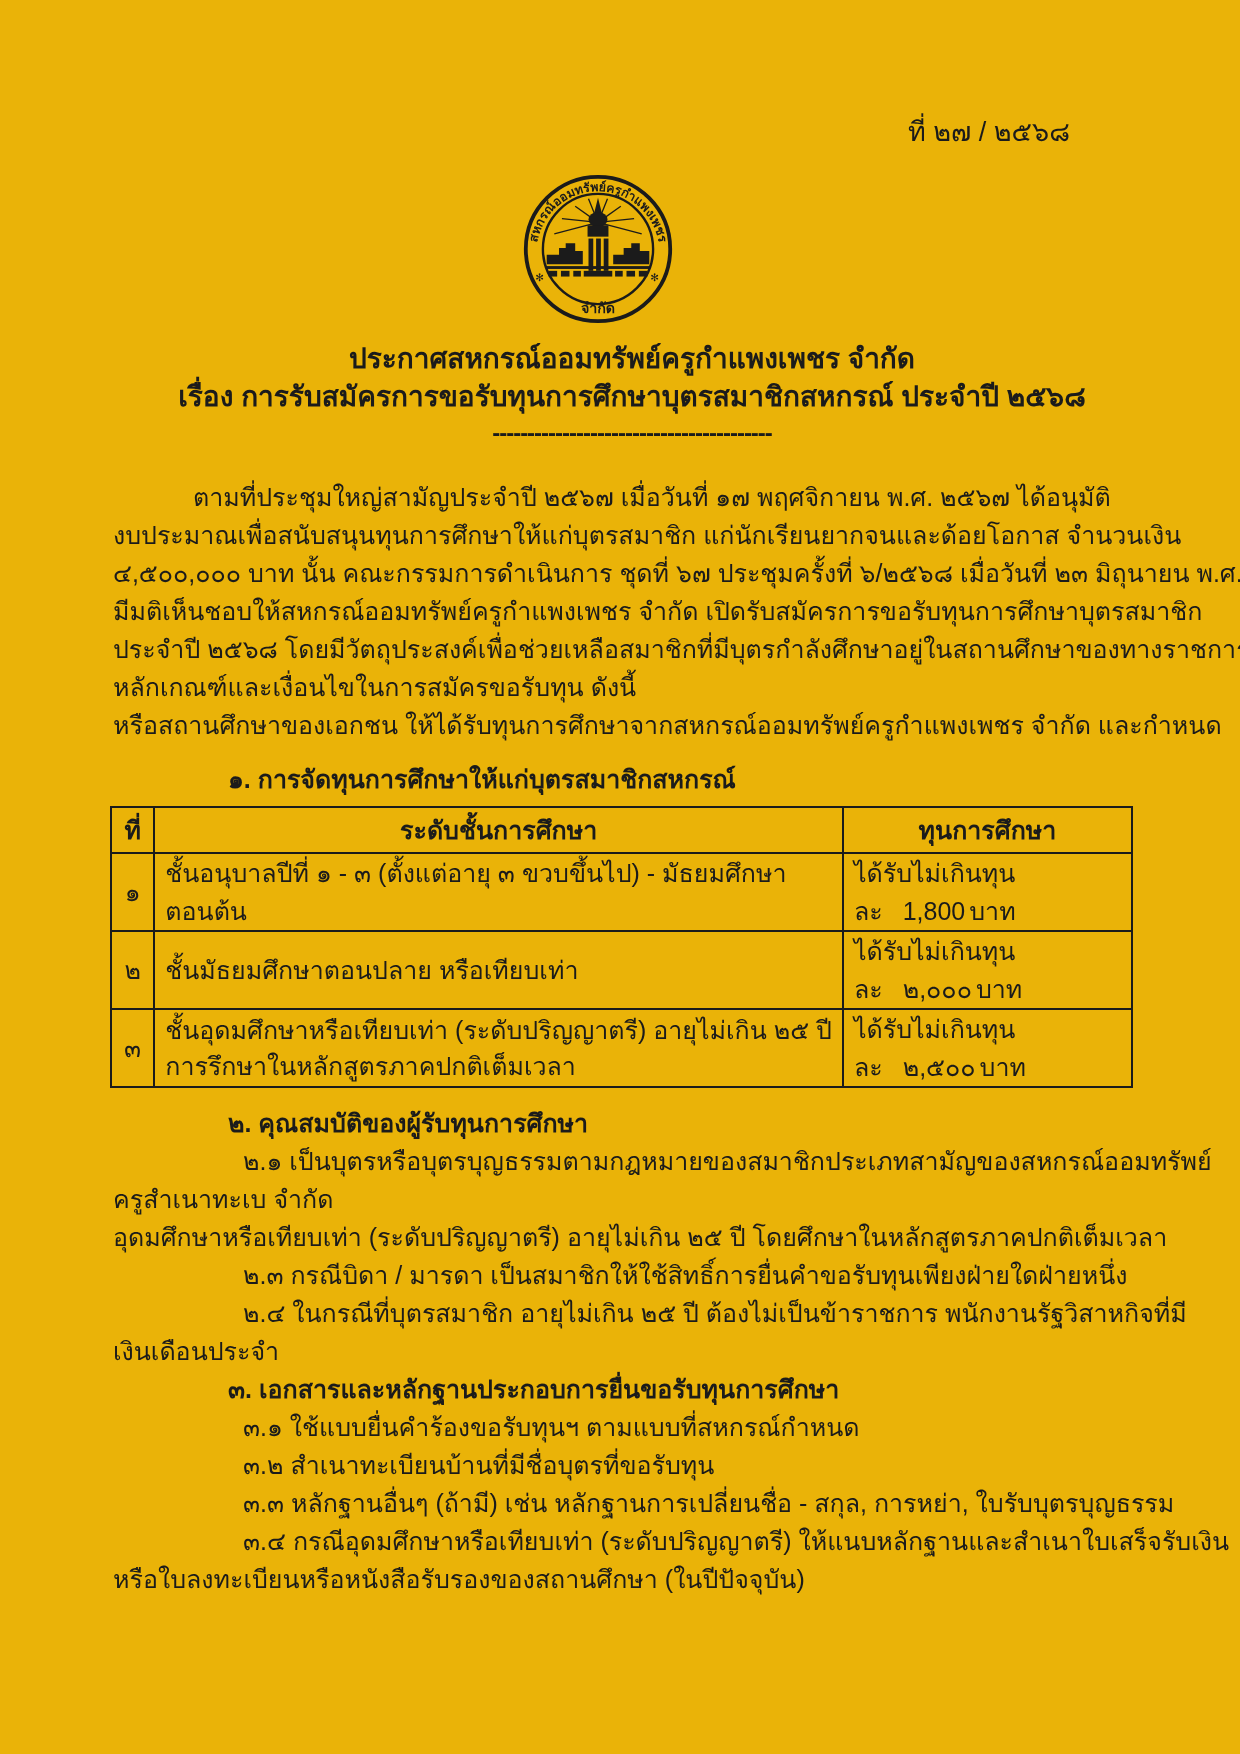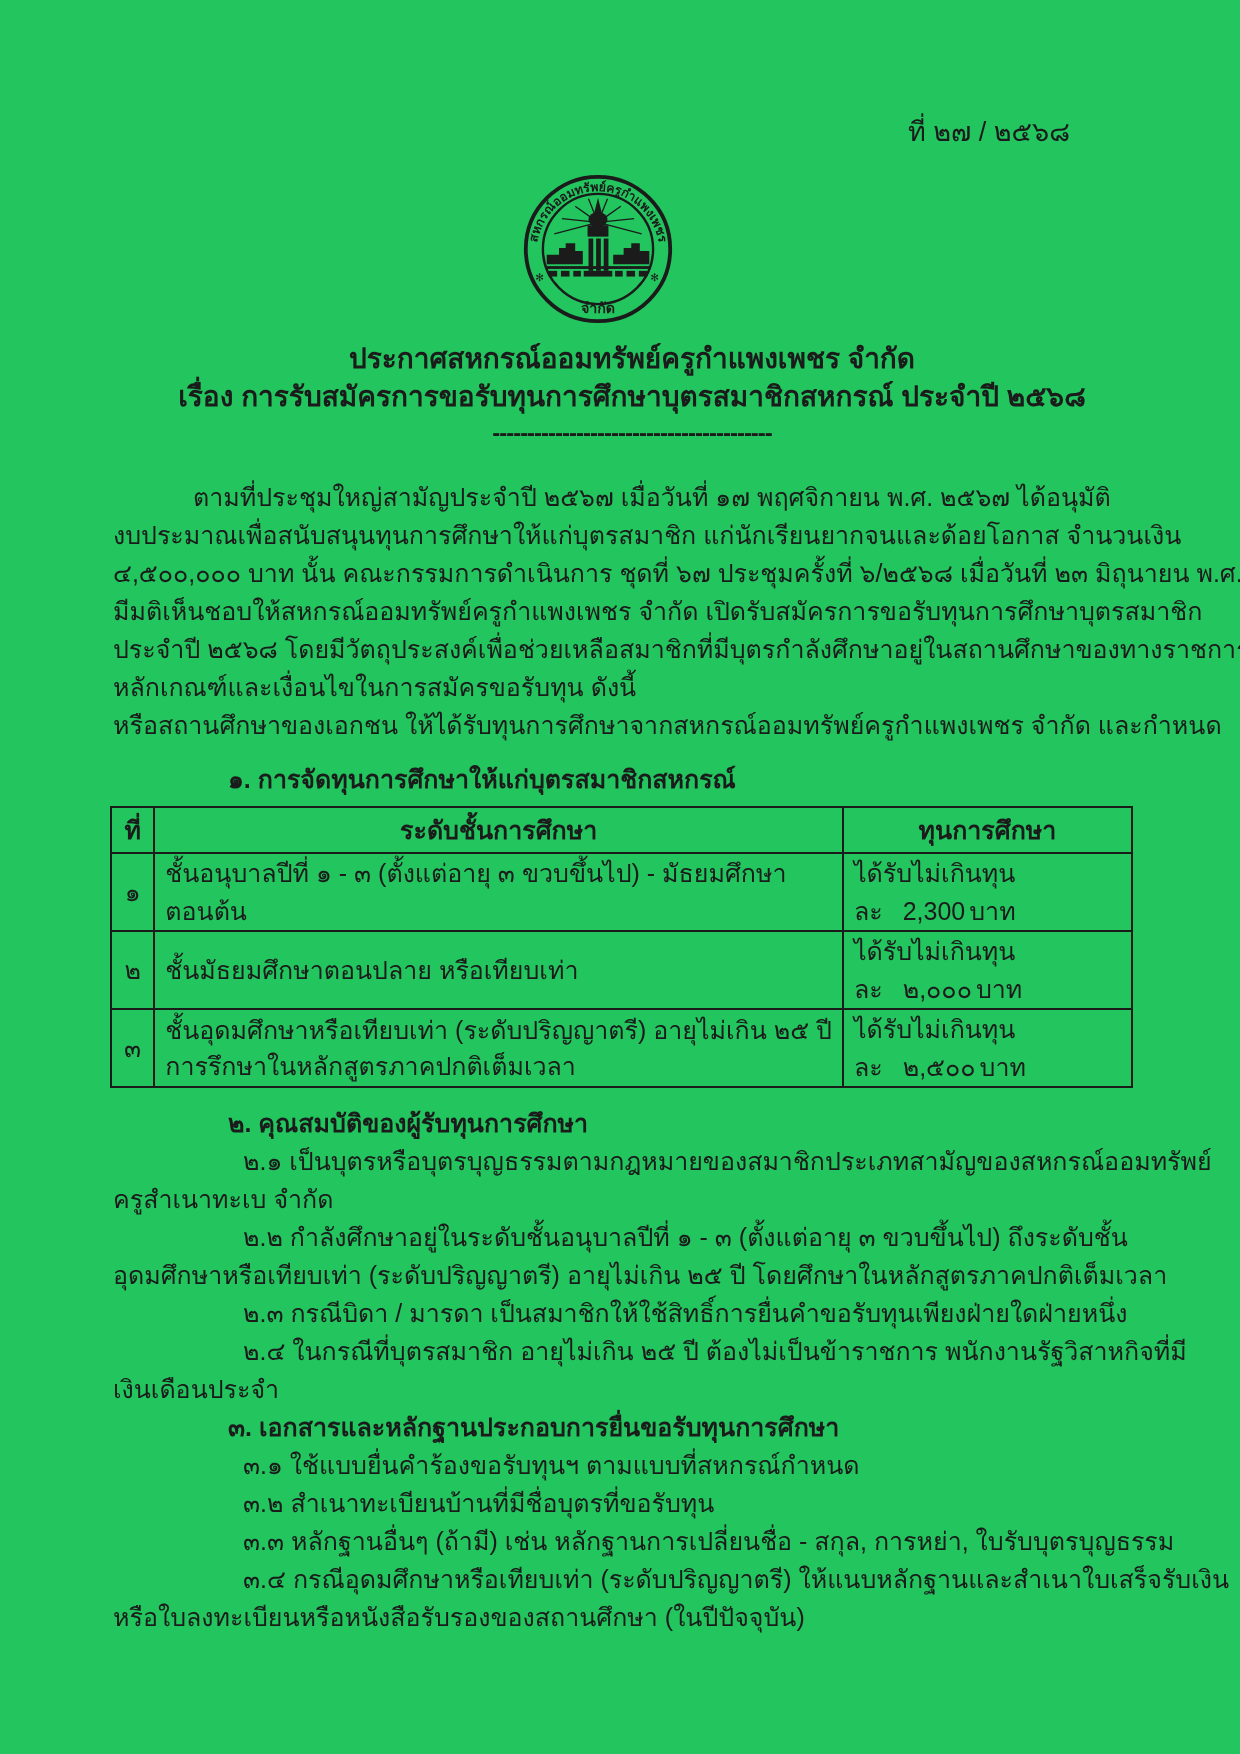--- a/index.html
+++ b/index.html
@@ -2,21 +2,21 @@
 <html><head>
 <meta charset="utf-8">
 <style>
   * { box-sizing: border-box; }
   html, body { margin: 0; padding: 0; }
   body { background: #ffffff; }
   .page {
     position: relative;
     width: 1240px;
     height: 1754px;
-    background: #22c55e;
+    background: #eab308;
     font-family: "Liberation Sans", sans-serif;
     color: #1b1b1b;
     overflow: hidden;
   }
   .doc-number {
     position: absolute;
     top: 110px;
     right: 170px;
     font-size: 27px;
     white-space: nowrap;
@@ -165,21 +165,21 @@
           <th class="col-no">ที่</th>
           <th class="col-level">ระดับชั้นการศึกษา</th>
           <th class="col-fund">ทุนการศึกษา</th>
         </tr>
       </thead>
       <tbody>
         <tr class="r-normal">
           <td class="col-no">๑</td>
           <td class="col-level">ชั้นอนุบาลปีที่ ๑ - ๓ (ตั้งแต่อายุ ๓ ขวบขึ้นไป) - มัธยมศึกษาตอนต้น</td>
           <td class="col-fund fund-cell">
-            <span>ได้รับไม่เกินทุนละ</span><span class="amt">2,300</span><span class="unit">บาท</span>
+            <span>ได้รับไม่เกินทุนละ</span><span class="amt">1,800</span><span class="unit">บาท</span>
           </td>
         </tr>
         <tr class="r-normal">
           <td class="col-no">๒</td>
           <td class="col-level">ชั้นมัธยมศึกษาตอนปลาย หรือเทียบเท่า</td>
           <td class="col-fund fund-cell">
             <span>ได้รับไม่เกินทุนละ</span><span class="amt">๒,๐๐๐</span><span class="unit">บาท</span>
           </td>
         </tr>
         <tr class="r-tall">
@@ -191,21 +191,20 @@
           <td class="col-fund fund-cell">
             <span>ได้รับไม่เกินทุนละ</span><span class="amt">๒,๕๐๐</span><span class="unit">บาท</span>
           </td>
         </tr>
       </tbody>
     </table>
 
     <div class="line sec-head sec2-head">๒. คุณสมบัติของผู้รับทุนการศึกษา</div>
     <div class="line ind-item">๒.๑ เป็นบุตรหรือบุตรบุญธรรมตามกฎหมายของสมาชิกประเภทสามัญของสหกรณ์ออมทรัพย์</div>
     <div class="line">ครูสำเนาทะเบ จำกัด</div>
-    <div class="line ind-item">๒.๒ กำลังศึกษาอยู่ในระดับชั้นอนุบาลปีที่ ๑ - ๓ (ตั้งแต่อายุ ๓ ขวบขึ้นไป) ถึงระดับชั้น</div>
     <div class="line">อุดมศึกษาหรือเทียบเท่า (ระดับปริญญาตรี) อายุไม่เกิน ๒๕ ปี โดยศึกษาในหลักสูตรภาคปกติเต็มเวลา</div>
     <div class="line ind-item">๒.๓ กรณีบิดา / มารดา เป็นสมาชิกให้ใช้สิทธิ์การยื่นคำขอรับทุนเพียงฝ่ายใดฝ่ายหนึ่ง</div>
     <div class="line ind-item">๒.๔ ในกรณีที่บุตรสมาชิก อายุไม่เกิน ๒๕ ปี ต้องไม่เป็นข้าราชการ พนักงานรัฐวิสาหกิจที่มี</div>
     <div class="line">เงินเดือนประจำ</div>
 
     <div class="line sec-head">๓. เอกสารและหลักฐานประกอบการยื่นขอรับทุนการศึกษา</div>
     <div class="line ind-item">๓.๑ ใช้แบบยื่นคำร้องขอรับทุนฯ ตามแบบที่สหกรณ์กำหนด</div>
     <div class="line ind-item">๓.๒ สำเนาทะเบียนบ้านที่มีชื่อบุตรที่ขอรับทุน</div>
     <div class="line ind-item">๓.๓ หลักฐานอื่นๆ (ถ้ามี) เช่น หลักฐานการเปลี่ยนชื่อ - สกุล, การหย่า, ใบรับบุตรบุญธรรม</div>
     <div class="line ind-item">๓.๔ กรณีอุดมศึกษาหรือเทียบเท่า (ระดับปริญญาตรี) ให้แนบหลักฐานและสำเนาใบเสร็จรับเงิน</div>

